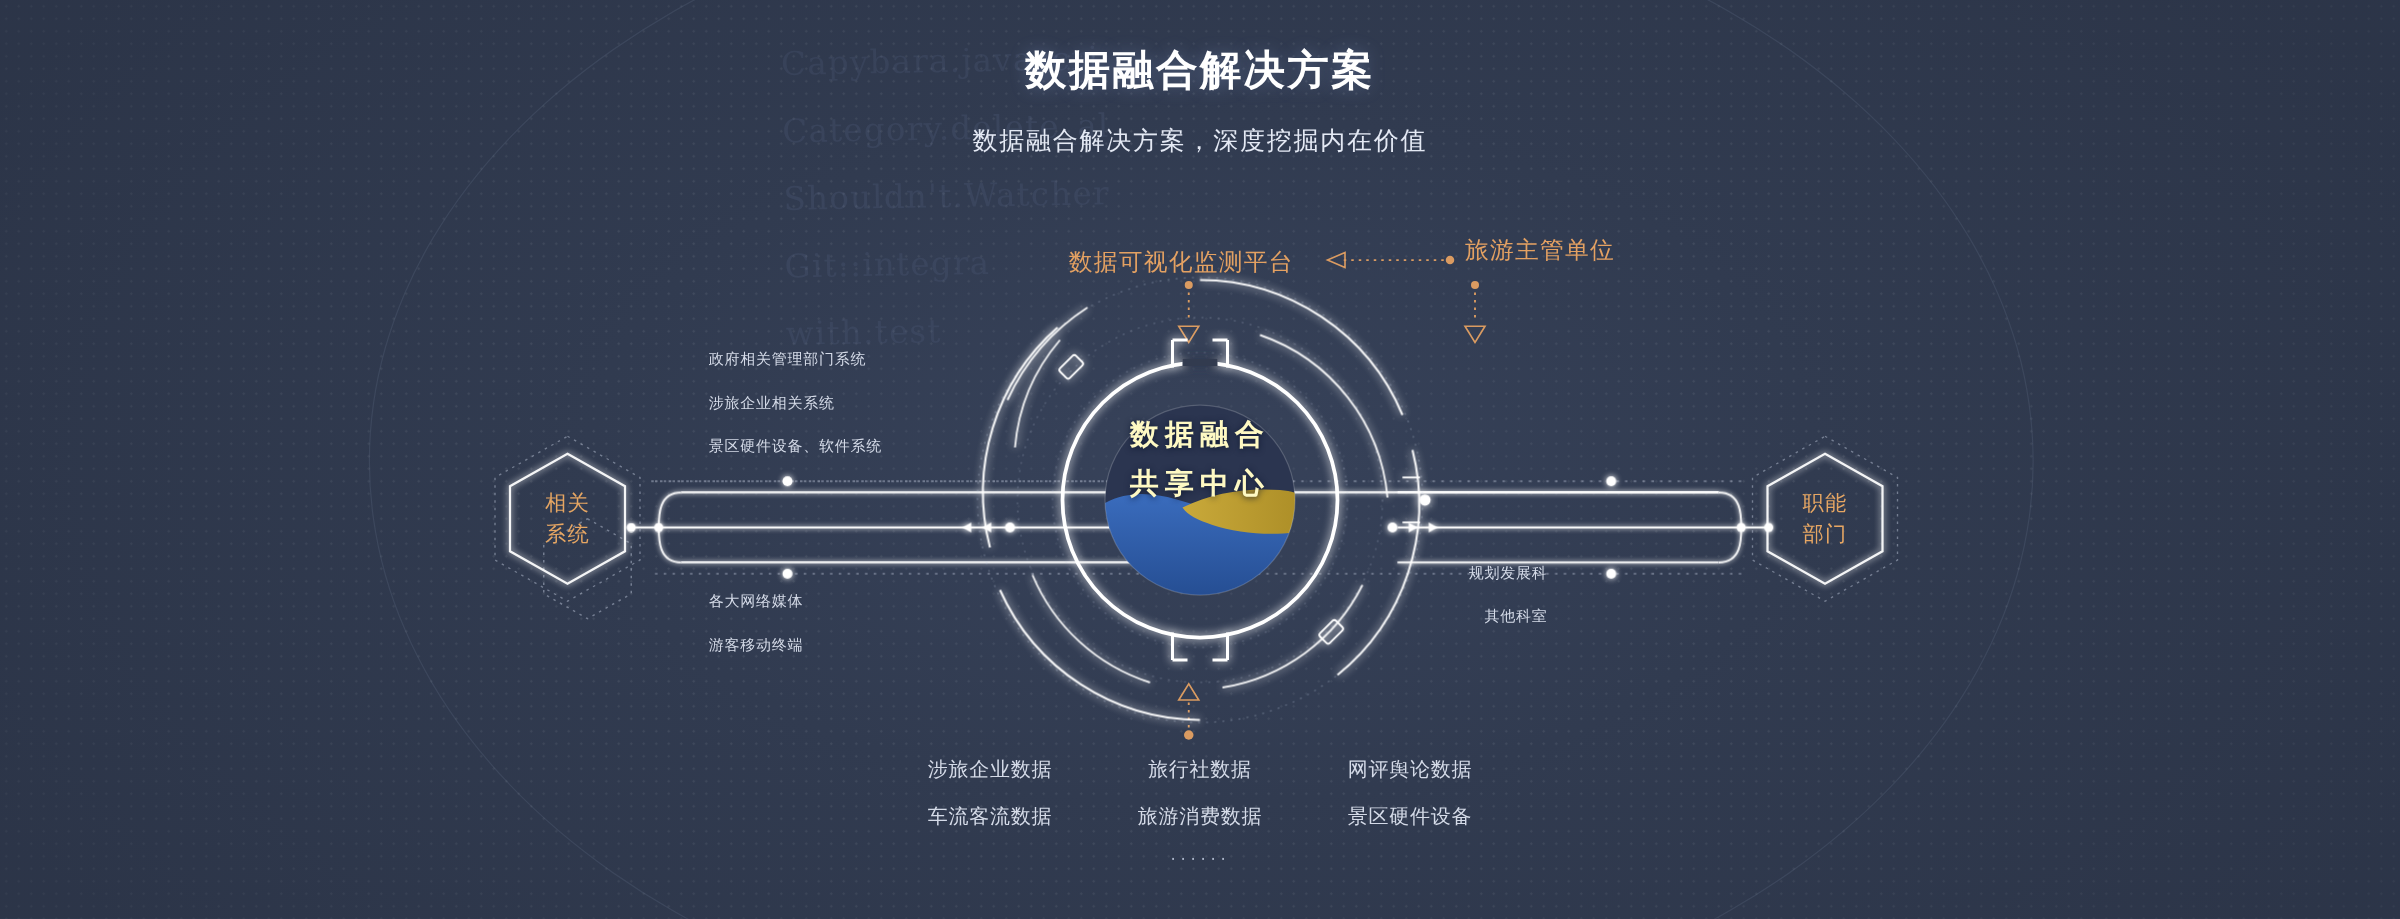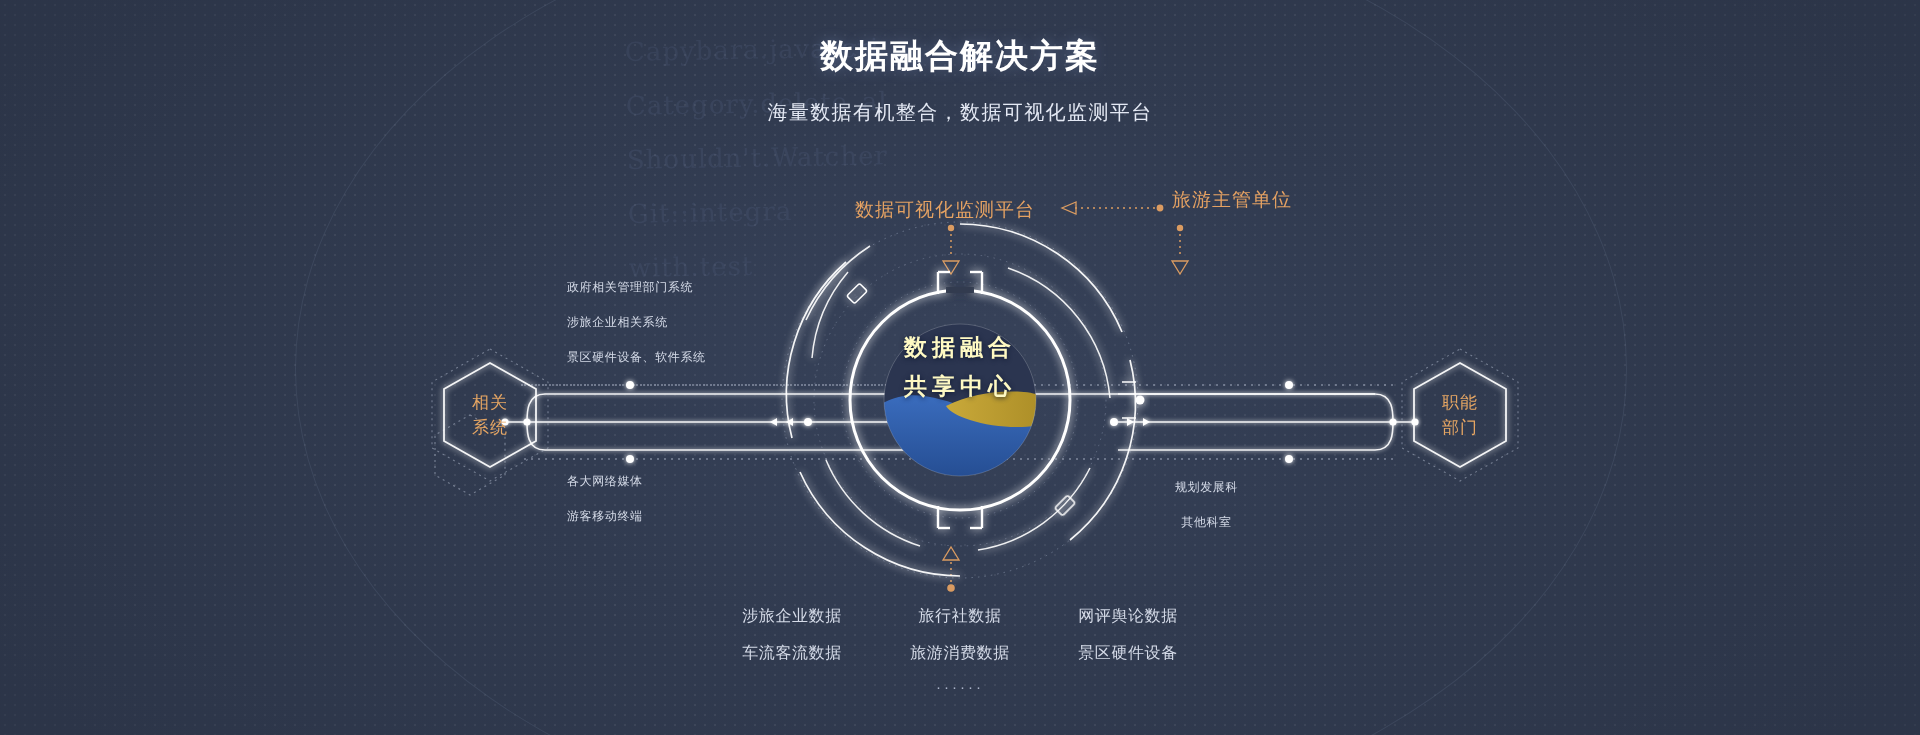--- a/index.html
+++ b/index.html
@@ -55,41 +55,41 @@
   .hub svg{position:absolute;left:0;top:0;}
   .core-label{
     position:absolute;left:0;top:118px;width:380px;text-align:center;
     color:#fef9c3;font-size:23px;font-weight:700;letter-spacing:5px;line-height:39px;
     text-shadow:0 1px 5px rgba(10,20,45,0.85);
     z-index:6;
   }
 
   
   .hex-wrap{position:absolute;width:140px;height:140px;}
-  .hex-wrap.left{left:420px;top:345px;text-align:right;}
+  .hex-wrap.left{left:384px;top:345px;text-align:right;}
   .hex-wrap.right{left:1390px;top:345px;}
   .hex-label{
     position:absolute;left:0;top:0;width:140px;height:140px;
     display:flex;flex-direction:column;align-items:center;justify-content:center;
     color:#e6a663;font-size:17px;font-weight:400;line-height:25px;letter-spacing:1px;
     z-index:3;
   }
 
   
   .otop{position:absolute;color:#e4a162;font-size:19px;letter-spacing:1px;white-space:nowrap;}
   #lbl-platform{left:855px;top:197px;}
   #lbl-authority{left:1172px;top:187px;}
 
   
   .col{position:absolute;color:#d5dbe8;font-size:12px;letter-spacing:0.6px;white-space:nowrap;}
   .col .row{height:35px;line-height:35px;}
   #col-left-top{left:567px;top:270px;text-align:left;}
   #col-left-bottom{left:567px;top:464px;text-align:left;}
   #col-right-top{left:1175px;top:270px;text-align:left;}
-  #col-right-bottom{left:1175px;top:470px;text-align:center;}
+  #col-right-bottom{left:1175px;top:441px;text-align:right;}
 
   
   .datagrid{position:absolute;left:730px;top:598px;width:460px;}
   .datagrid .drow{display:flex;height:37px;align-items:center;gap:44px;}
   .datagrid .cell{
     color:#d5dbe8;font-size:16px;letter-spacing:0.6px;white-space:nowrap;
     width:153px;text-align:center;
   }
   .ellipsis{
     margin-top:6px;text-align:center;color:#aab4c8;font-size:15px;letter-spacing:3px;
@@ -107,21 +107,21 @@
   <div class="bg-code">Capybara.javascri
 Category.delete_al
 Shouldn't.Watcher
 Git::integra
 with.test</div>
   <div class="bg-vignette"></div>
   <div class="big-ellipse"></div>
 
   <div class="header">
     <div class="title">数据融合解决方案</div>
-    <div class="subtitle">海量数据有机整合，数据可视化监测平台</div>
+    <div class="subtitle">数据融合解决方案，深度挖掘内在价值</div>
   </div>
 
   <svg class="svg-overlay" viewBox="0 0 1920 735">
     <defs>
       <filter id="glowS" x="-200%" y="-200%" width="500%" height="500%">
         <feGaussianBlur stdDeviation="2.2" result="b"></feGaussianBlur>
         <feMerge>
             <feMergeNode in="b"></feMergeNode>
             <feMergeNode in="SourceGraphic"></feMergeNode>
           </feMerge>

